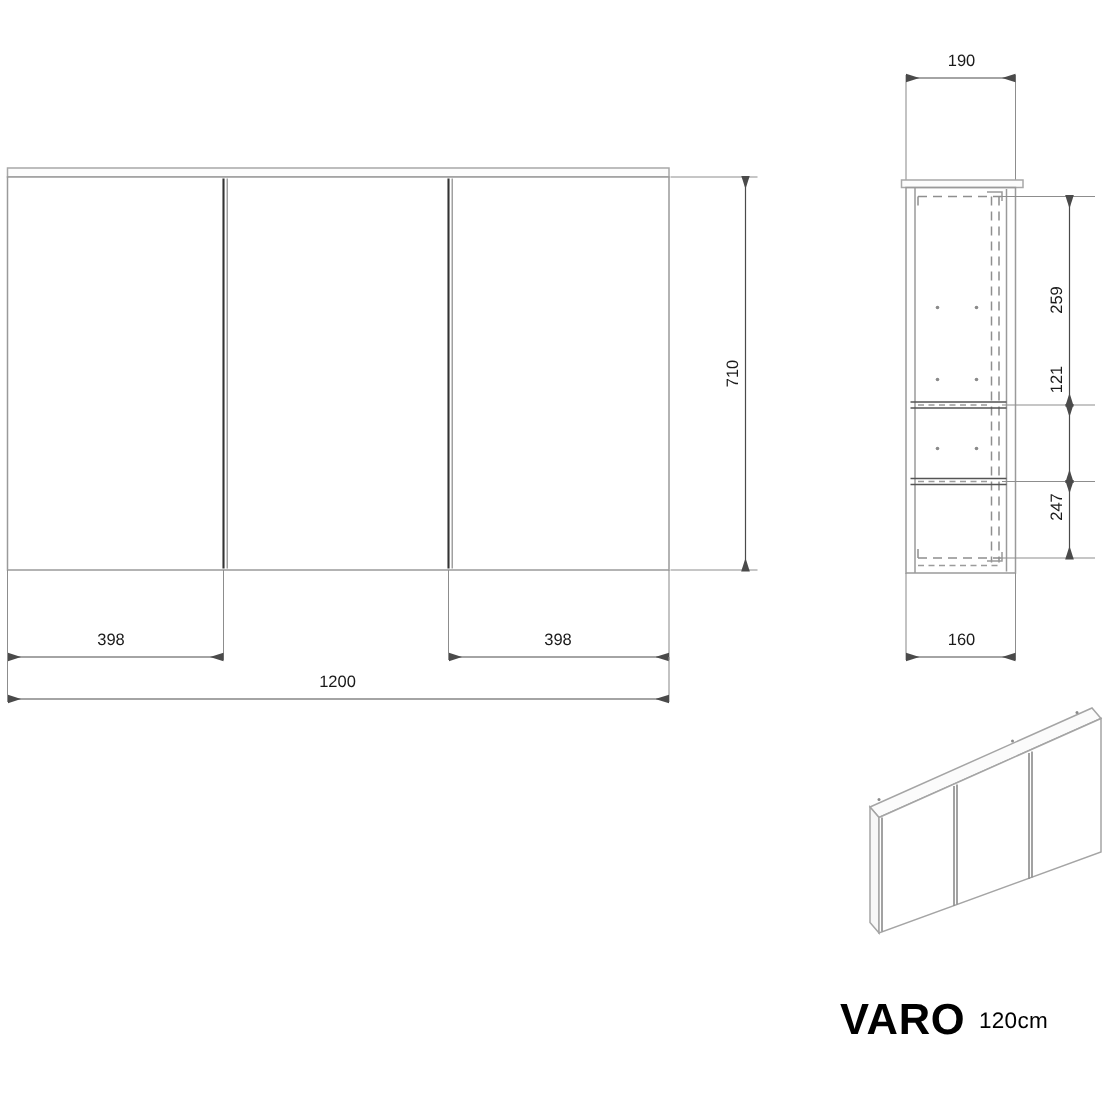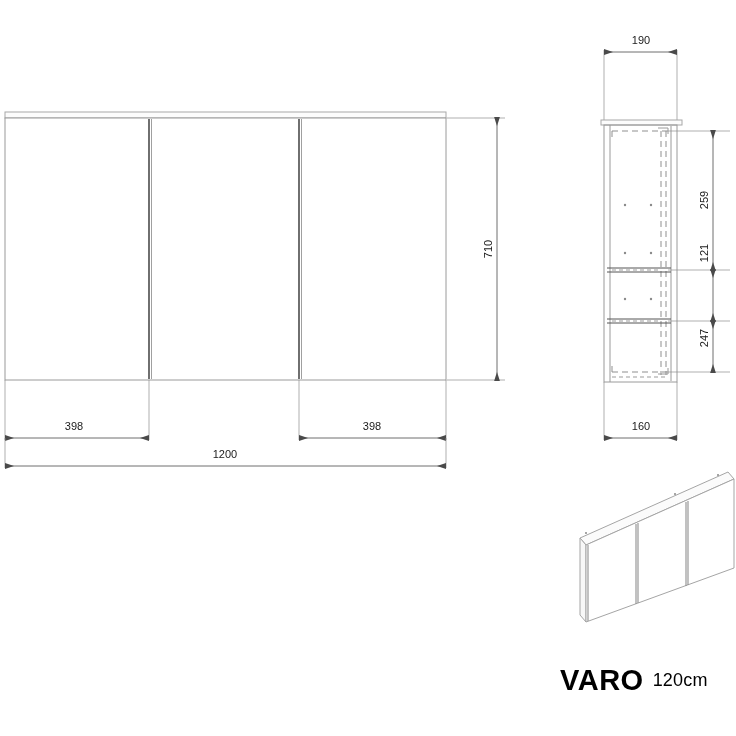--- a/index.html
+++ b/index.html
@@ -122,21 +122,21 @@
   }
   #title-model {
     font-family: "Liberation Sans", sans-serif;
     font-size: 29px;
     font-weight: bold;
     color: #000000;
     letter-spacing: 0.5px;
   }
   #title-size {
     font-family: "Liberation Sans", sans-serif;
-    font-size: 18px;
+    font-size: 15px;
     font-weight: normal;
     color: #000000;
     margin-left: 9px;
     letter-spacing: 0.2px;
   }
 </style>
 </head>
 <body>
 
 <div id="sheet">

